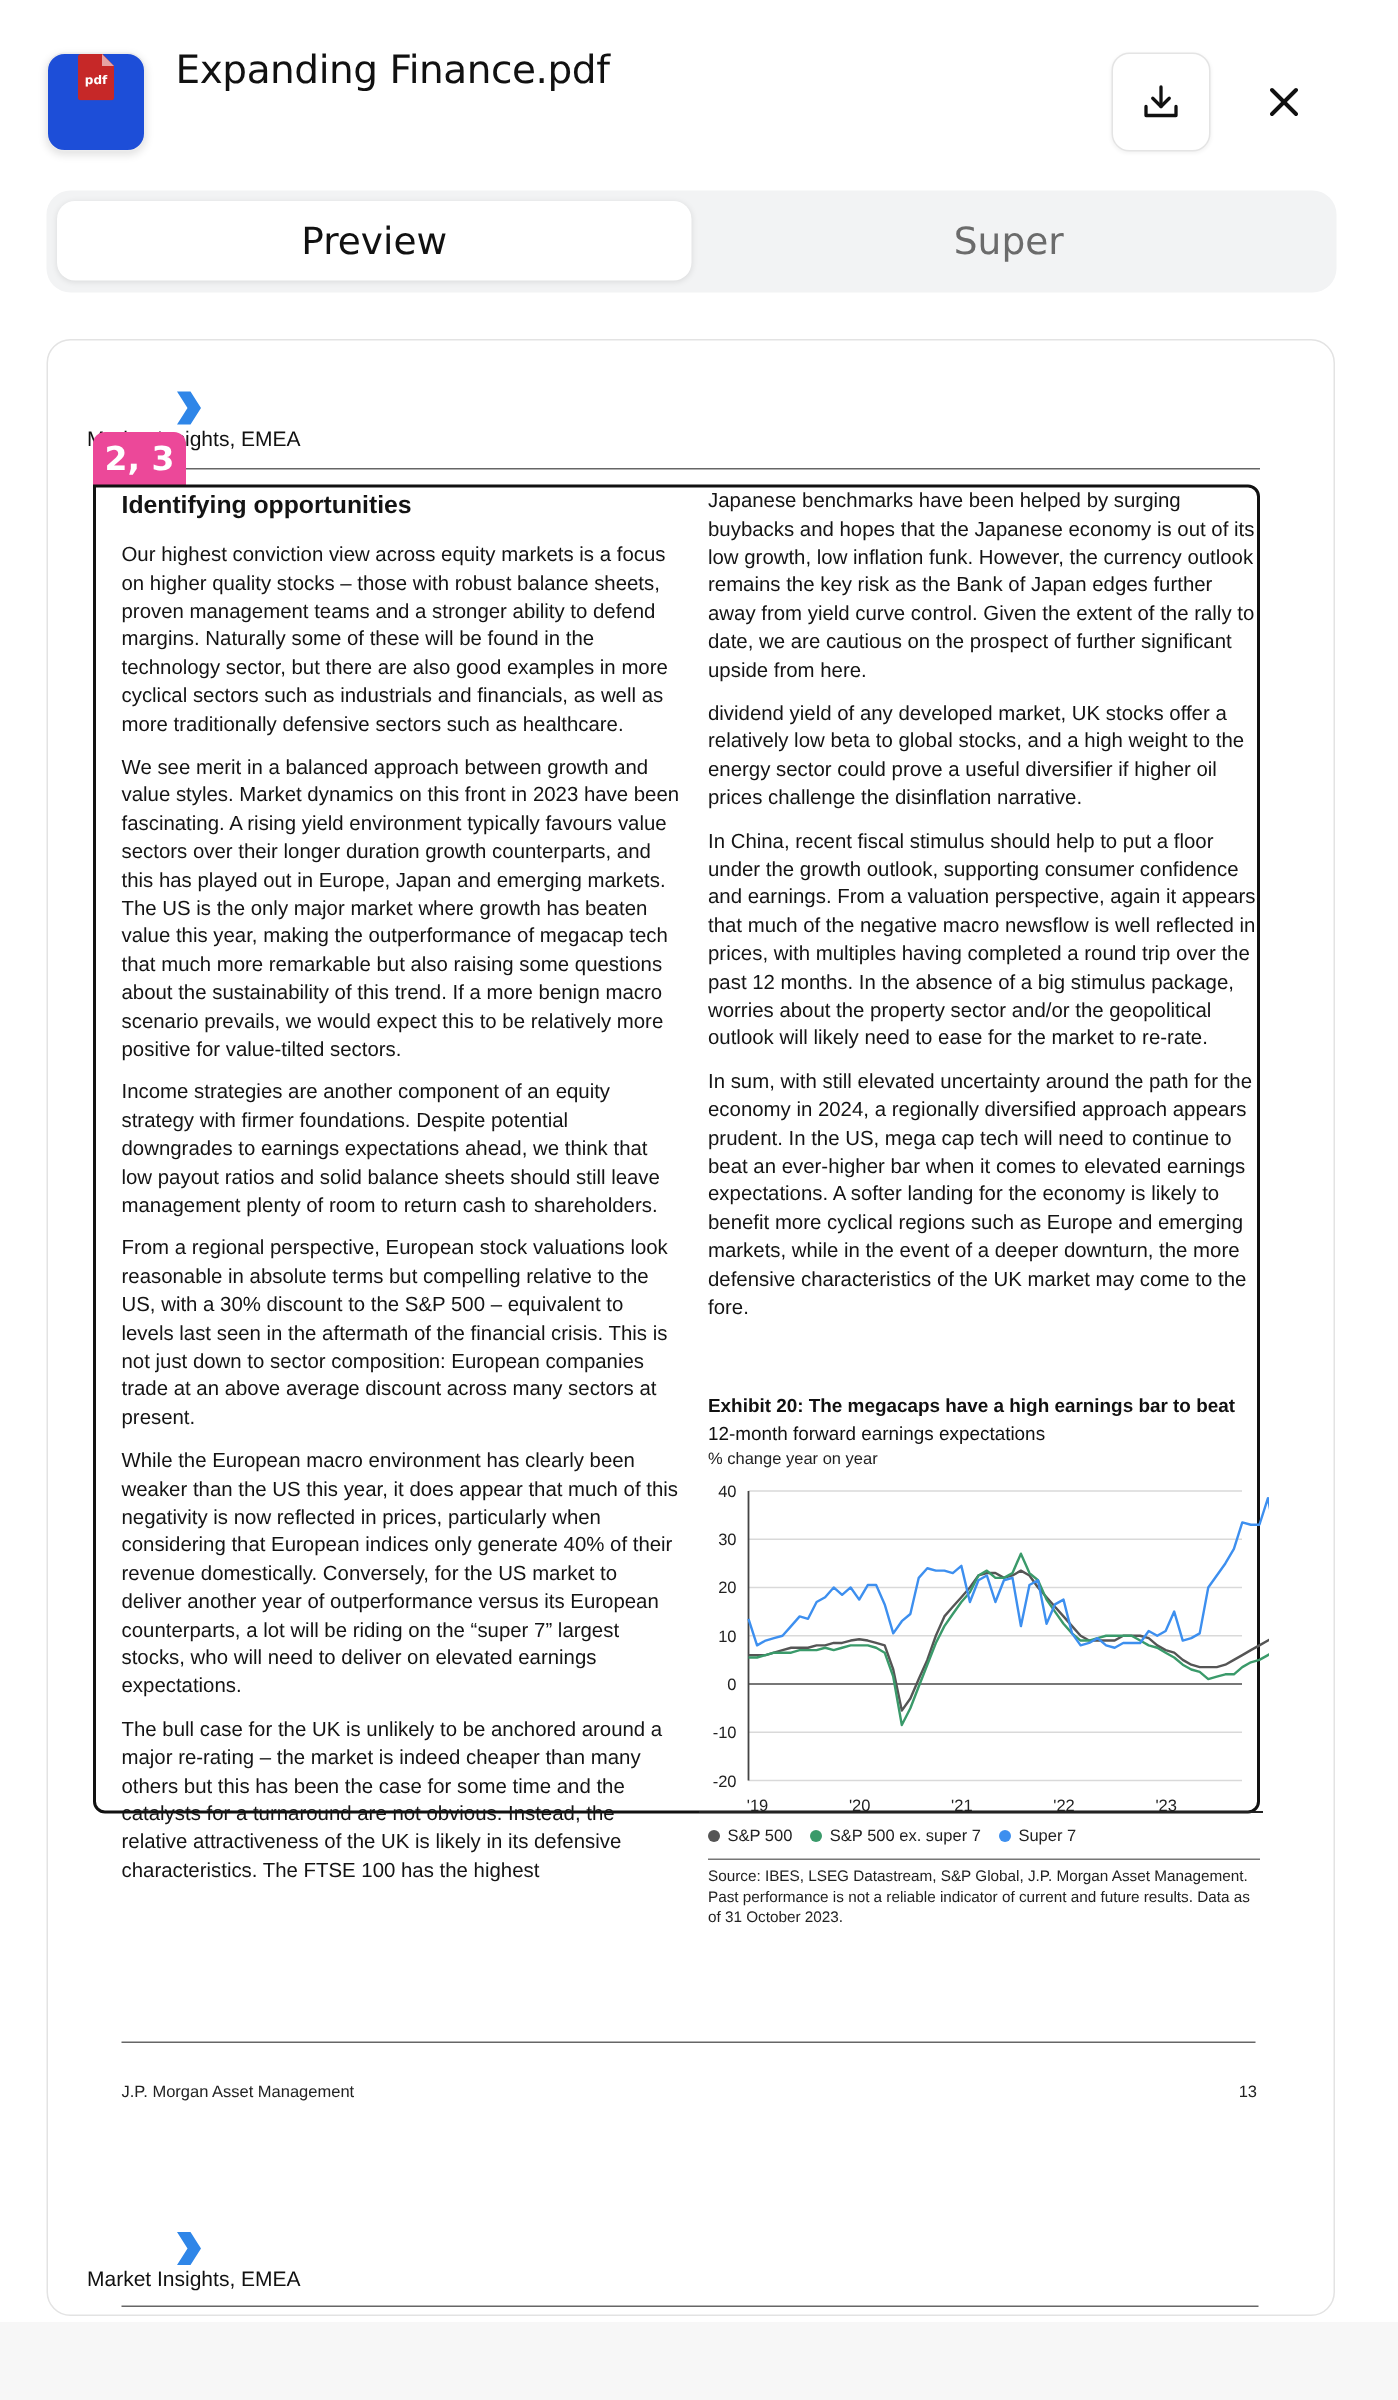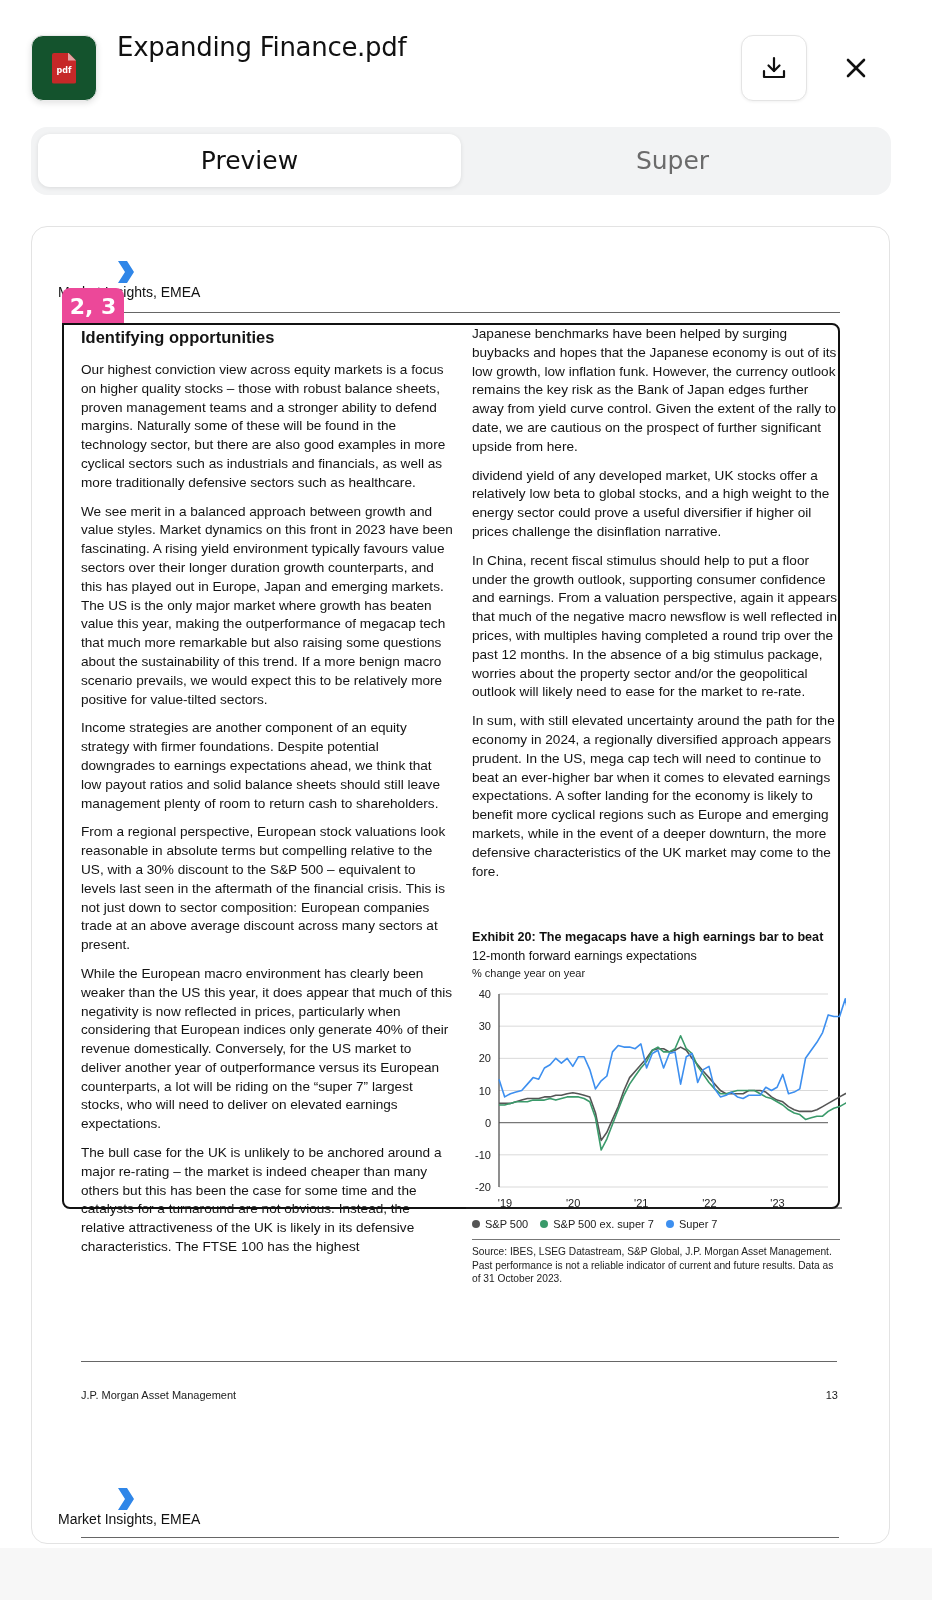--- a/index.html
+++ b/index.html
@@ -1,20 +1,20 @@
 <!DOCTYPE html>
 <html><head>
 <meta charset="utf-8">
 <style>
   * { box-sizing: border-box; margin: 0; padding: 0; }
   html, body { width: 932px; height: 1600px; background: #ffffff; overflow: hidden; }
   body { font-family: "Liberation Sans", sans-serif; color: #111; position: relative; }
 
   .header { position: absolute; left: 0; top: 0; width: 932px; height: 120px; }
-  .file-icon-box { position: absolute; left: 31px; top: 35px; width: 66px; height: 66px; border-radius: 12px; background: #14532d; box-shadow: 0 2px 6px rgba(0,0,0,0.12); border: 1px solid #ececec; display: flex; align-items: center; justify-content: center; }
+  .file-icon-box { position: absolute; left: 31px; top: 35px; width: 66px; height: 66px; border-radius: 12px; background: #1d4ed8; box-shadow: 0 2px 6px rgba(0,0,0,0.12); border: 1px solid #ececec; display: flex; align-items: flex-start; justify-content: center; }
   .pdf-glyph { position: relative; width: 24px; height: 31px; }
   .pdf-glyph .sheet { position: absolute; inset: 0; background: #c62828; clip-path: polygon(0 0, 68% 0, 100% 26%, 100% 100%, 0 100%); border-radius: 2px; }
   .pdf-glyph .fold { position: absolute; right: 0; top: 0; width: 8px; height: 8px; background: #e6a3a3; clip-path: polygon(0 0, 100% 100%, 0 100%); }
   .pdf-glyph .lbl { position: absolute; left: 0; right: 0; top: 13px; text-align: center; color: #fff; font-size: 8px; font-weight: bold; font-family: "DejaVu Sans", sans-serif; }
 
   .title { position: absolute; left: 117px; top: 32px; font-size: 26px; color: #111; font-family: "DejaVu Sans", sans-serif; letter-spacing: -0.3px; }
   .citations { position: absolute; left: 117px; top: 70px; display: flex; align-items: center; font-size: 25px; font-family: "DejaVu Sans", sans-serif; }
   .citations .clabel { margin-right: 8px; }
   .cite-chip { width: 29px; height: 31px; border-radius: 9px; background: #f1f1f1; border: 1px solid #dedede; display: inline-flex; align-items: center; justify-content: center; font-size: 21px; margin-right: 11px; color: #222; }
 

